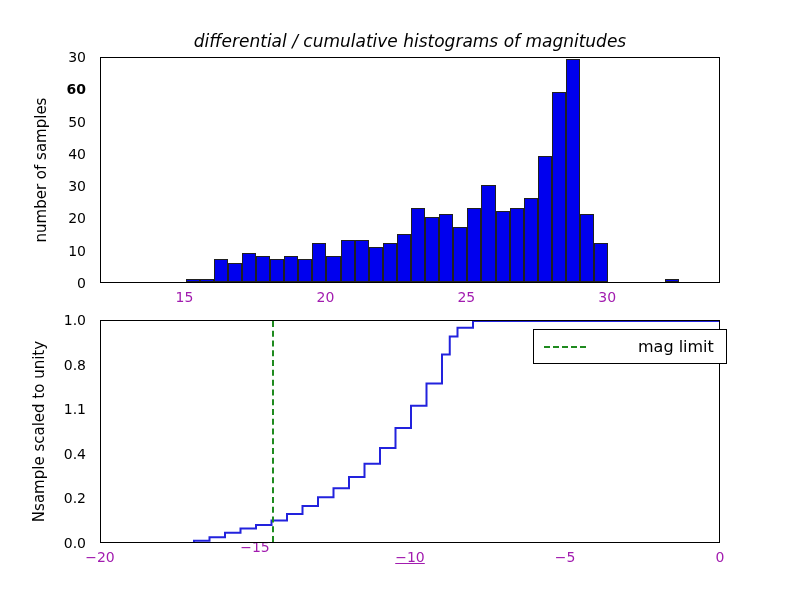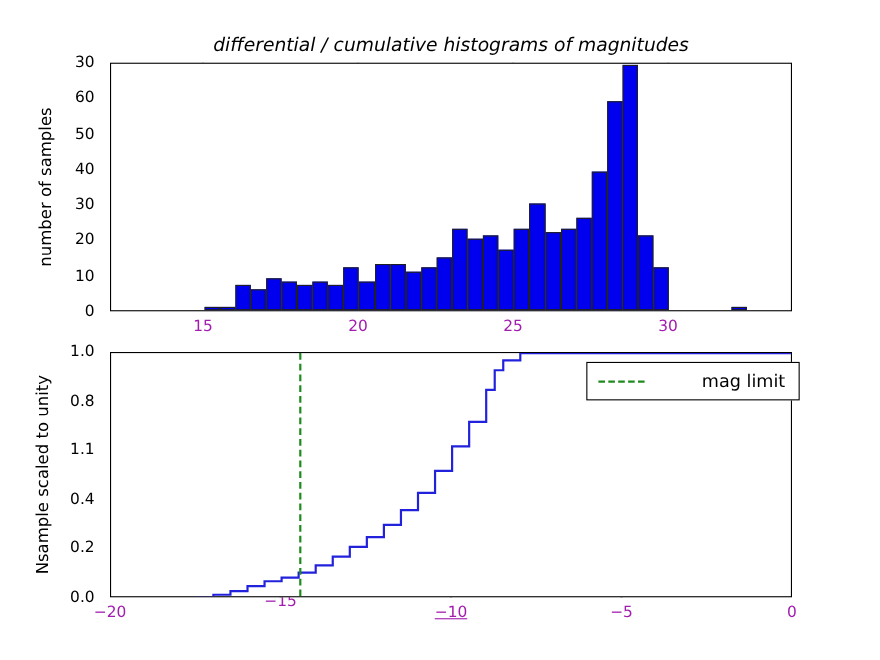--- a/index.html
+++ b/index.html
@@ -98,21 +98,21 @@
       <div class="tick-mark tick-y" style="left: 100px; top: 185.543px;"></div>
       <div class="ytick-wrap" style="top: 153.857px;">
         <span class="ytick-label" style="right:8px;">40</span>
       </div>
       <div class="tick-mark tick-y" style="left: 100px; top: 153.257px;"></div>
       <div class="ytick-wrap" style="top: 121.571px;">
         <span class="ytick-label" style="right:8px;">50</span>
       </div>
       <div class="tick-mark tick-y" style="left: 100px; top: 120.971px;"></div>
       <div class="ytick-wrap" style="top: 89.2857px;">
-        <span class="ytick-label" style="right:8px;">60</span>
+        <span class="ytick-label" style="right:8px;font-weight:bold;">60</span>
       </div>
       <div class="tick-mark tick-y" style="left: 100px; top: 88.6857px;"></div>
       <div class="ytick-wrap" style="top: 57px;">
         <span class="ytick-label" style="right:8px;">30</span>
       </div>
       <div class="xtick-label" style="left: 184.545px; top: 289px;">15</div>
       <div class="tick-mark tick-x" style="left: 183.945px; top: 57px;"></div>
       <div class="xtick-label" style="left: 325.455px; top: 289px;">20</div>
       <div class="tick-mark tick-x" style="left: 324.855px; top: 57px;"></div>
       <div class="xtick-label" style="left: 466.364px; top: 289px;">25</div>

